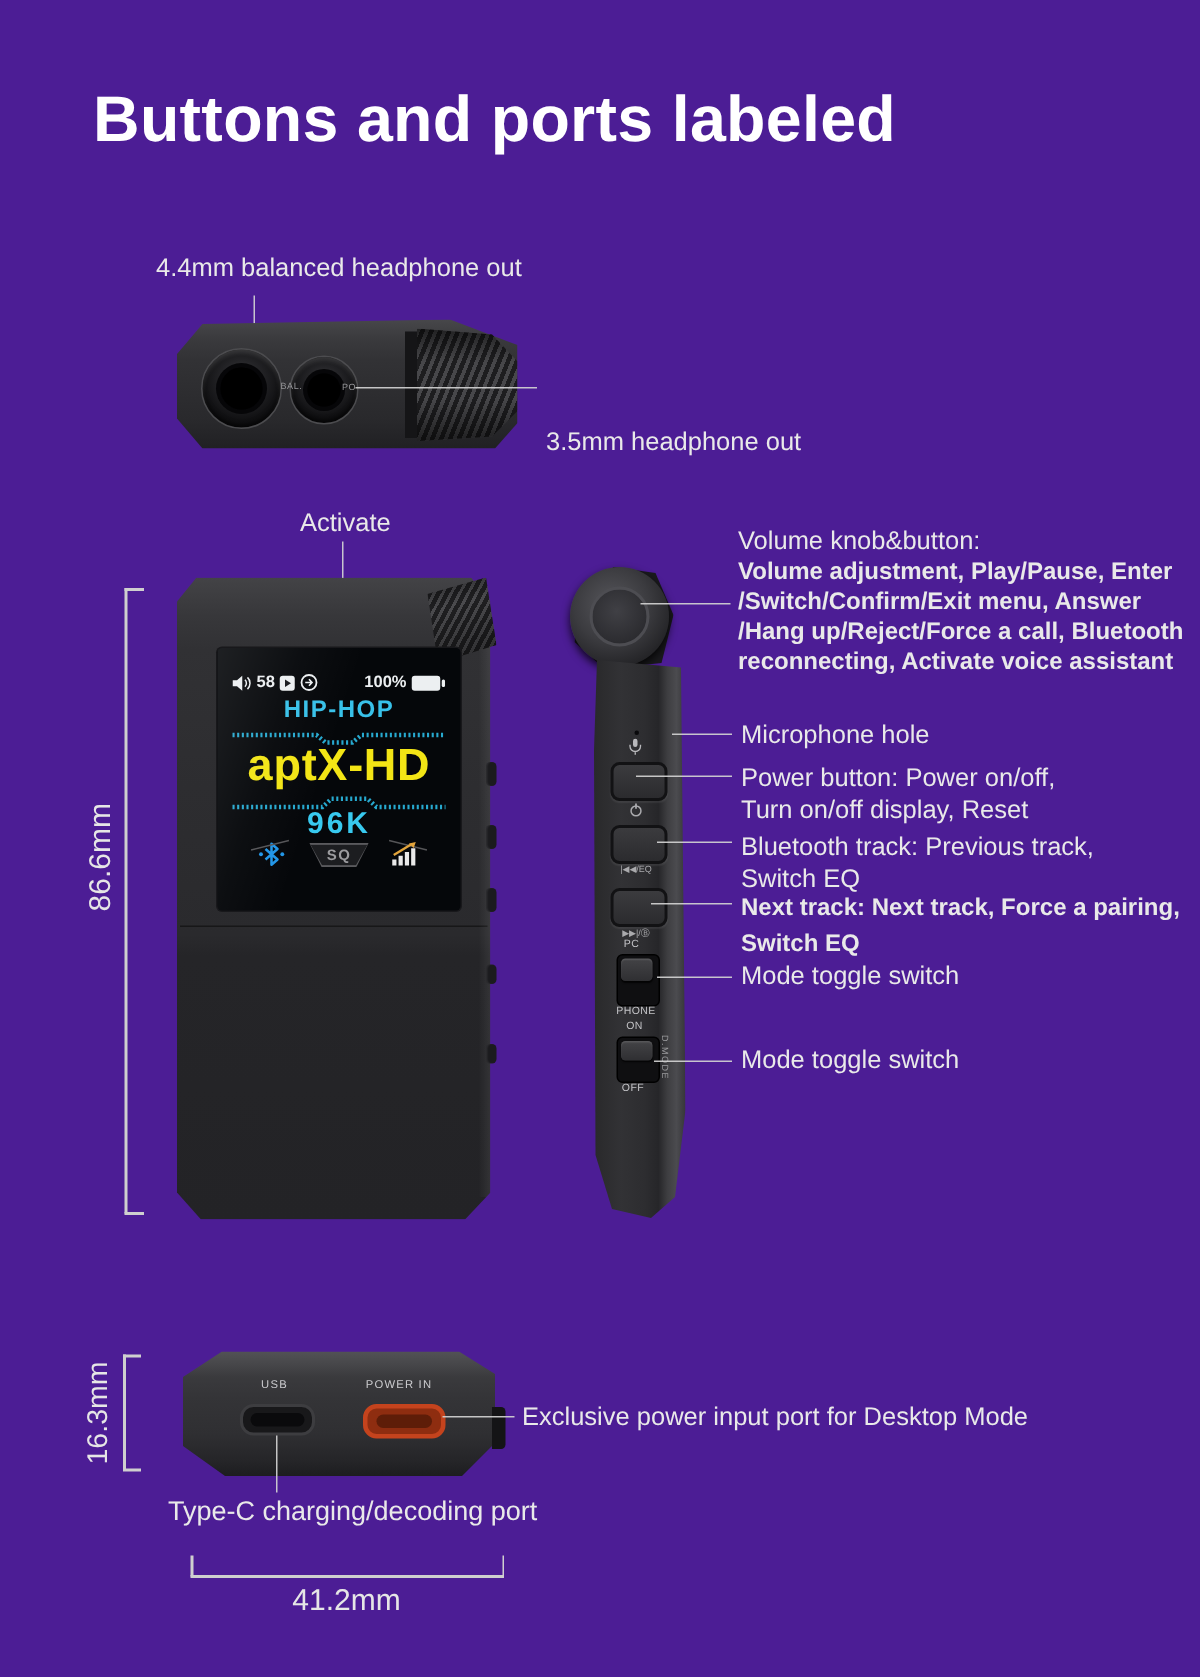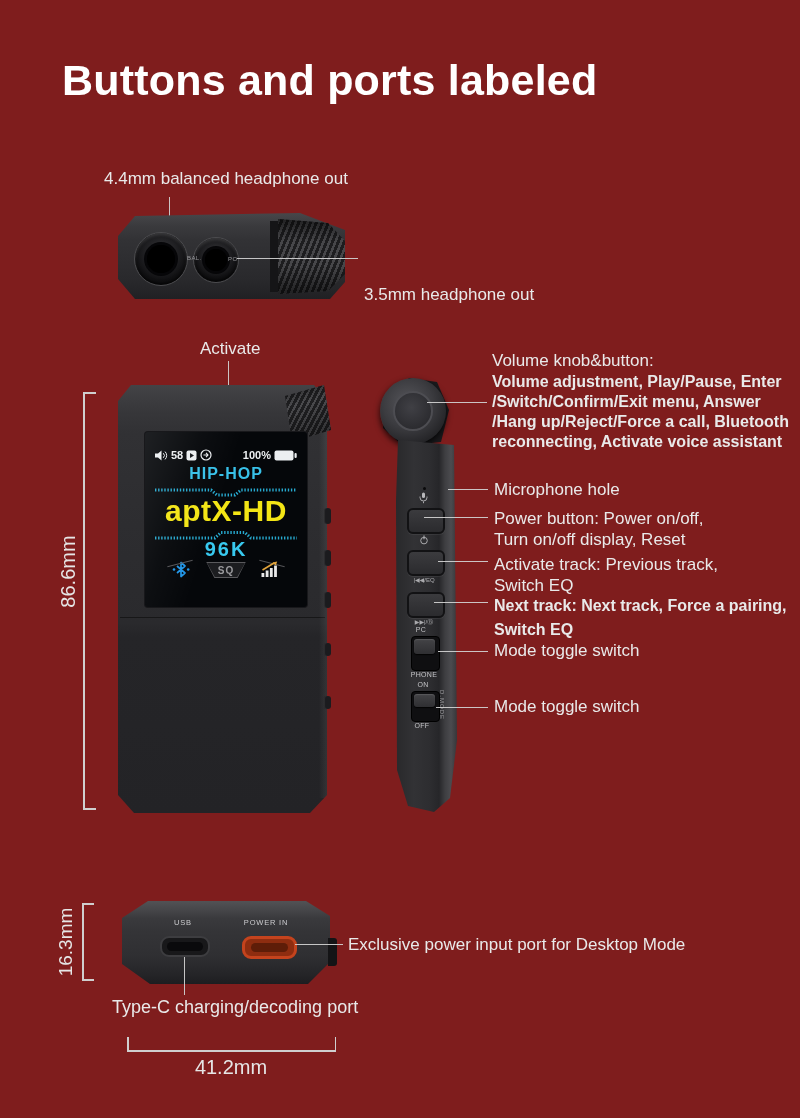--- a/index.html
+++ b/index.html
@@ -1,16 +1,16 @@
 <!DOCTYPE html>
 <html><head>
 <meta charset="utf-8">
 <style>
   html,body{margin:0;padding:0;background:#000;}
-  #stage{position:relative;width:800px;height:1118px;background:#7f1d1d;overflow:hidden;
+  #stage{position:relative;width:800px;height:1118px;background:#4c1d95;overflow:hidden;
          font-family:"Liberation Sans","DejaVu Sans",sans-serif;color:#e9e9e9;}
   .abs{position:absolute;}
   .lbl{position:absolute;color:#e9e9e9;font-size:17px;line-height:20px;white-space:nowrap;}
   .lbl.sm{font-size:16px;font-weight:bold;}
   .title{position:absolute;left:62px;top:56px;font-size:43px;font-weight:800;color:#ffffff;letter-spacing:0.2px;}
   .leader-h{position:absolute;height:1.3px;background:#d2d2d2;opacity:.92;}
   .leader-v{position:absolute;width:1.3px;background:#d2d2d2;opacity:.92;}
   .brk{position:absolute;background:#cfcfcf;}
   .dim{position:absolute;color:#e6e6e6;font-size:20px;text-align:center;}
   .rot{transform:rotate(-90deg);}
@@ -234,21 +234,21 @@
   <div class="lbl sm" style="left:492px;top:432px;">reconnecting, Activate voice assistant</div>
 
   <div class="leader-h" style="left:448px;top:489px;width:40px;"></div>
   <div class="lbl" style="left:494px;top:480px;">Microphone hole</div>
 
   <div class="leader-h" style="left:424px;top:517px;width:64px;"></div>
   <div class="lbl" style="left:494px;top:509px;">Power button: Power on/off,</div>
   <div class="lbl" style="left:494px;top:530px;">Turn on/off display, Reset</div>
 
   <div class="leader-h" style="left:438px;top:561px;width:50px;"></div>
-  <div class="lbl" style="left:494px;top:555px;">Activate track: Previous track,</div>
+  <div class="lbl" style="left:494px;top:555px;">Bluetooth track: Previous track,</div>
   <div class="lbl" style="left:494px;top:576px;">Switch EQ</div>
 
   <div class="leader-h" style="left:434px;top:602px;width:54px;"></div>
   <div class="lbl sm" style="left:494px;top:596px;">Next track: Next track, Force a pairing,</div>
   <div class="lbl sm" style="left:494px;top:620px;">Switch EQ</div>
 
   <div class="leader-h" style="left:438px;top:651px;width:50px;"></div>
   <div class="lbl" style="left:494px;top:641px;">Mode toggle switch</div>
 
   <div class="leader-h" style="left:436px;top:707px;width:52px;"></div>

